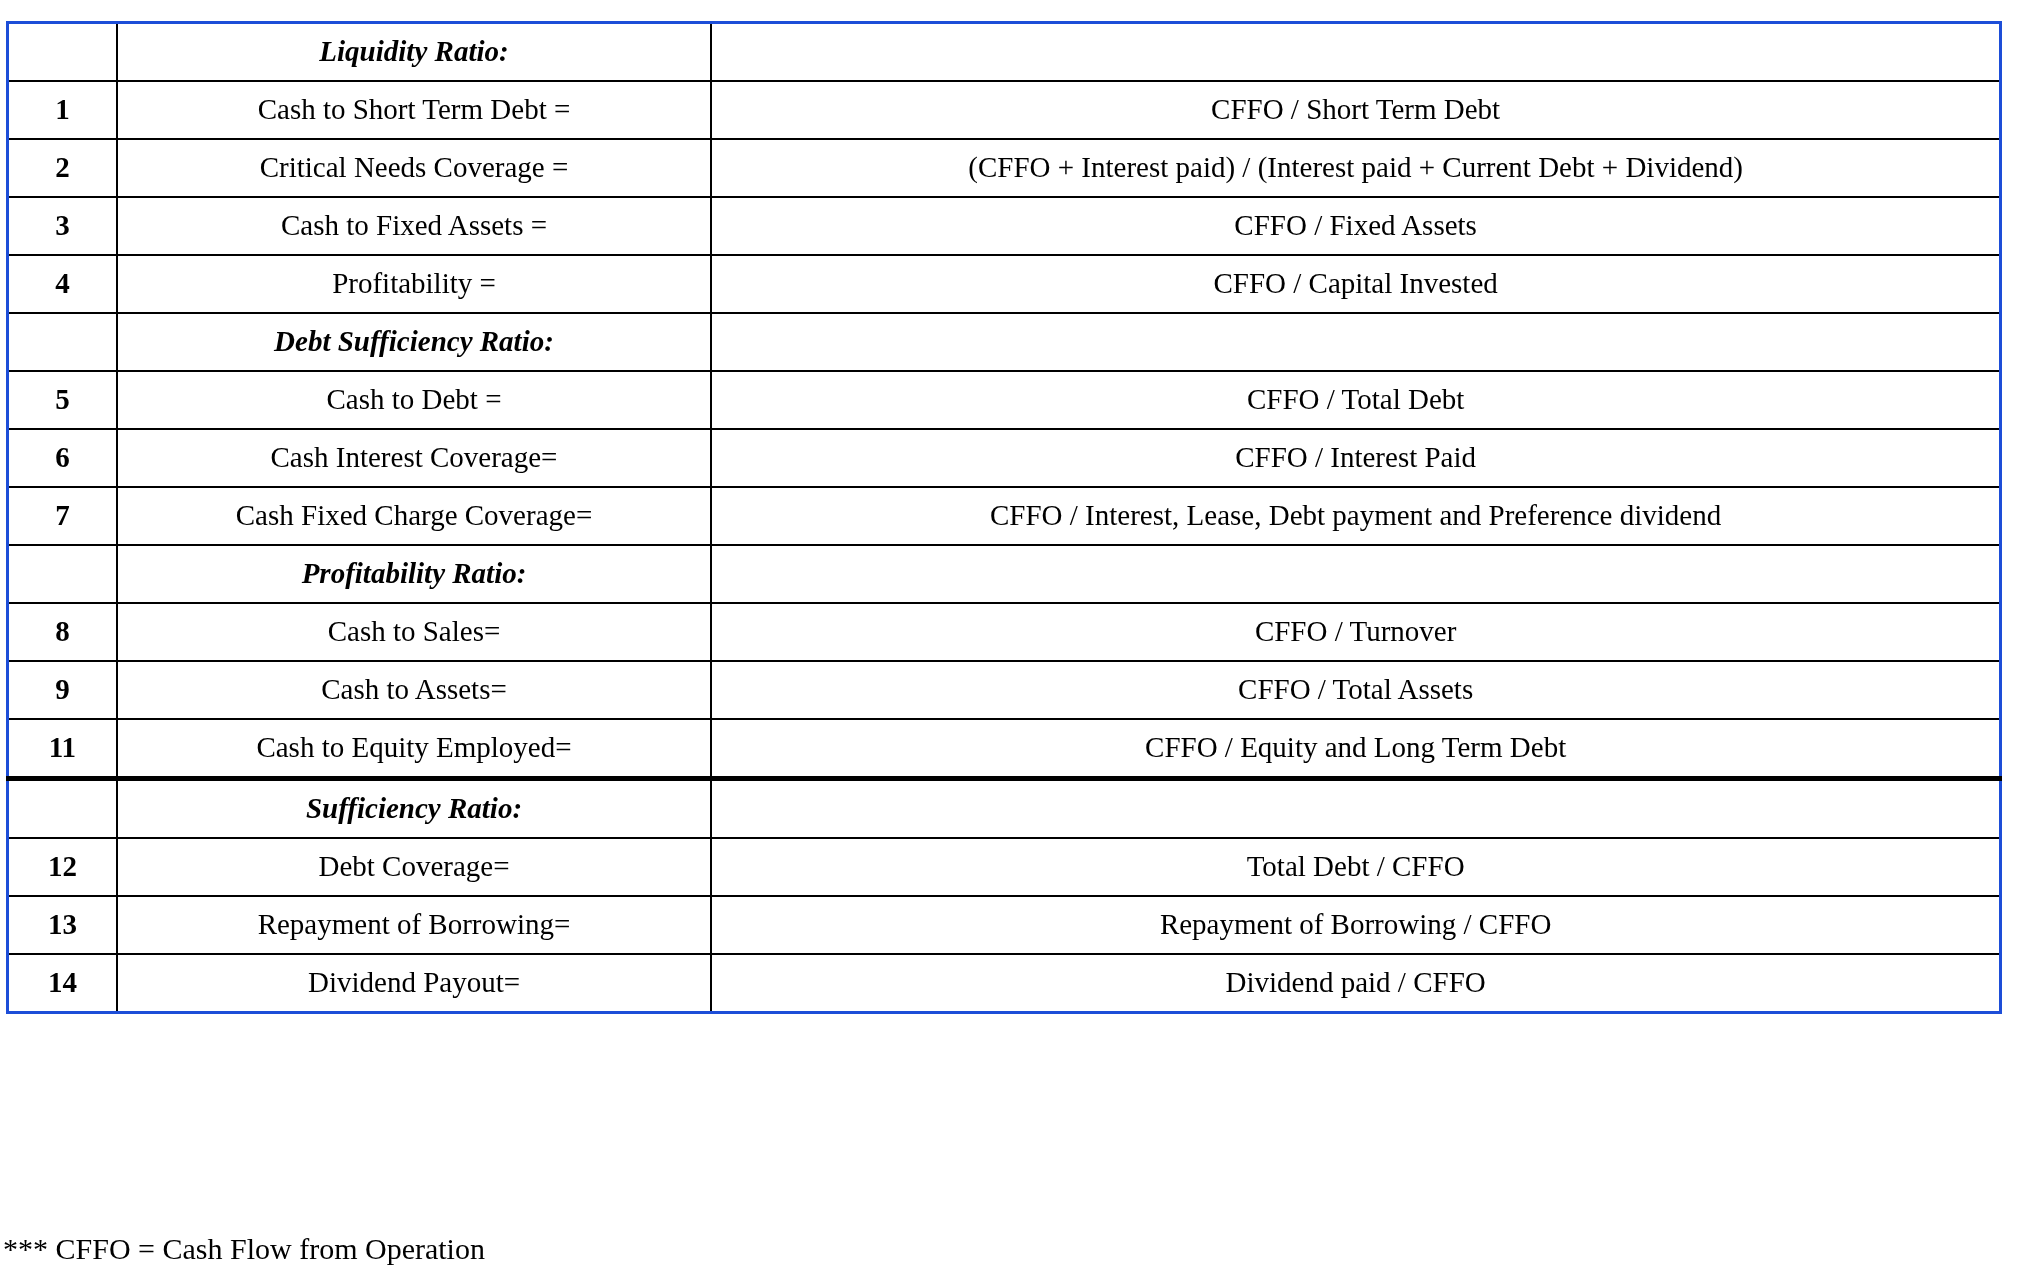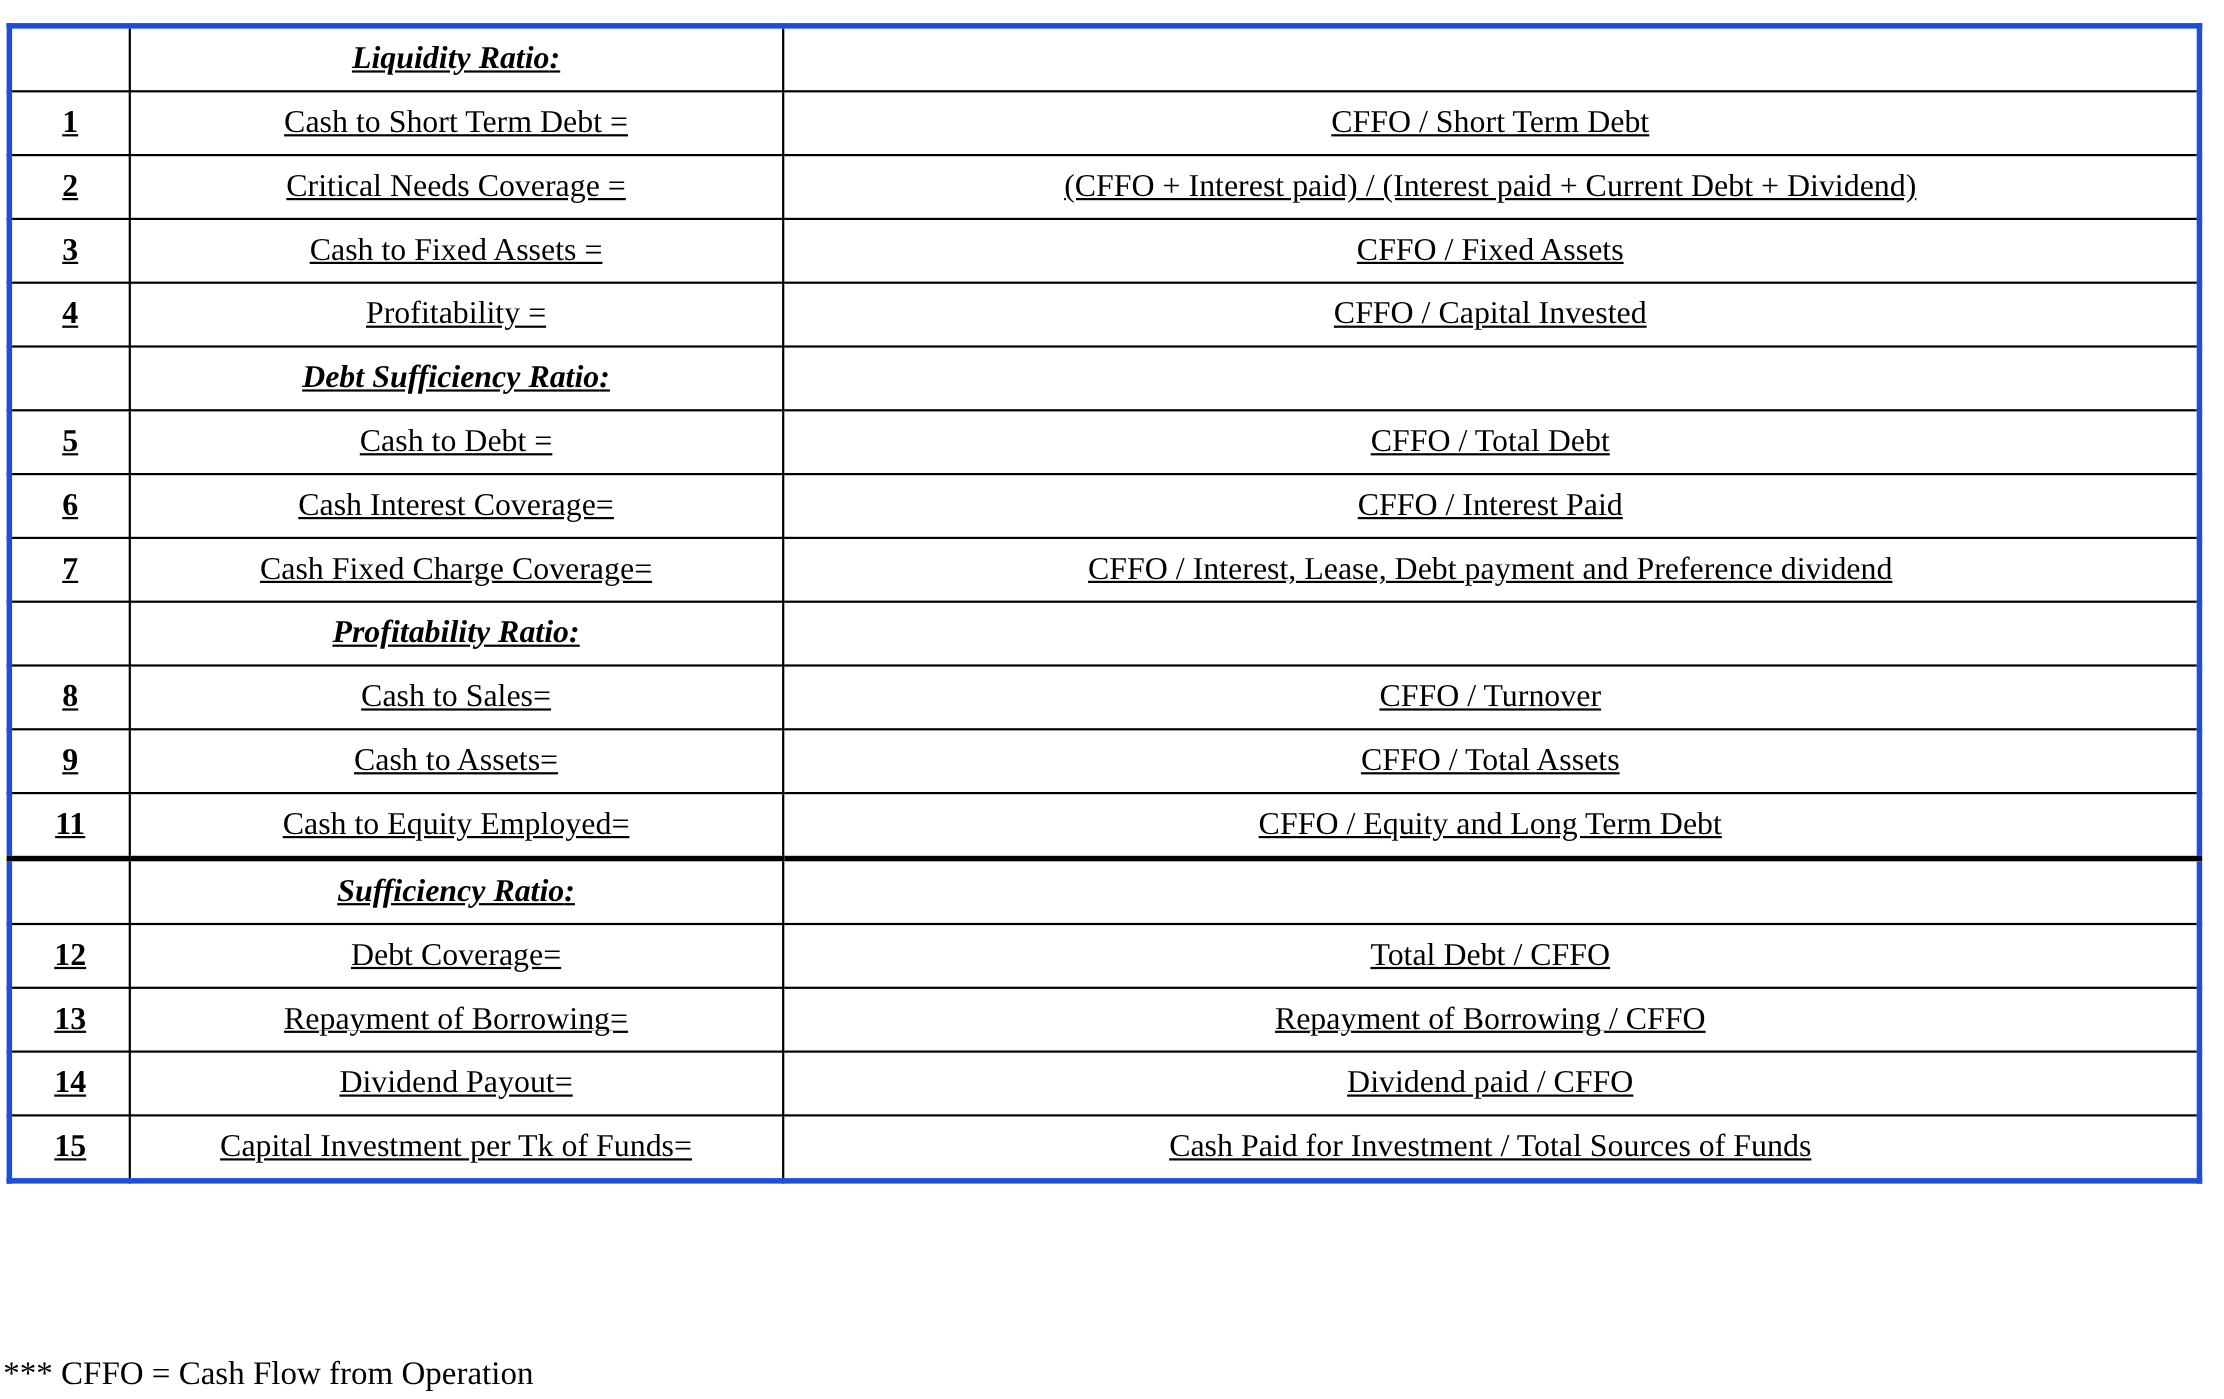--- a/index.html
+++ b/index.html
@@ -10,22 +10,21 @@
     color: #000000;
     overflow: hidden;
     position: relative;
   }
   .ratio-table {
     position: absolute;
     left: 6px; top: 21px;
     width: 1996px;
     border-collapse: collapse;
     table-layout: fixed;
-    border: 5px solid #1d4ed8;
-    text-decoration: underline;
+    border: 3px solid #1d4ed8;
   }
   .ratio-table td {
     border: 2px solid #000;
     height: 56px;
     text-align: center;
     vertical-align: middle;
     font-size: 29px;
     line-height: 1.15;
     padding: 0 6px;
     overflow: hidden;
@@ -137,21 +136,16 @@
     <tr>
       <td class="num-cell">13</td>
       <td class="label-cell">Repayment of Borrowing=</td>
       <td class="formula-cell">Repayment of Borrowing / CFFO</td>
     </tr>
     <tr>
       <td class="num-cell">14</td>
       <td class="label-cell">Dividend Payout=</td>
       <td class="formula-cell">Dividend paid / CFFO</td>
     </tr>
-    <tr>
-      <td class="num-cell">15</td>
-      <td class="label-cell">Capital Investment per Tk of Funds=</td>
-      <td class="formula-cell">Cash Paid for Investment / Total Sources of Funds</td>
-    </tr>
   </tbody>
 </table>
 
 <div class="footnote">*** CFFO = Cash Flow from Operation</div>
 
 </body></html>

